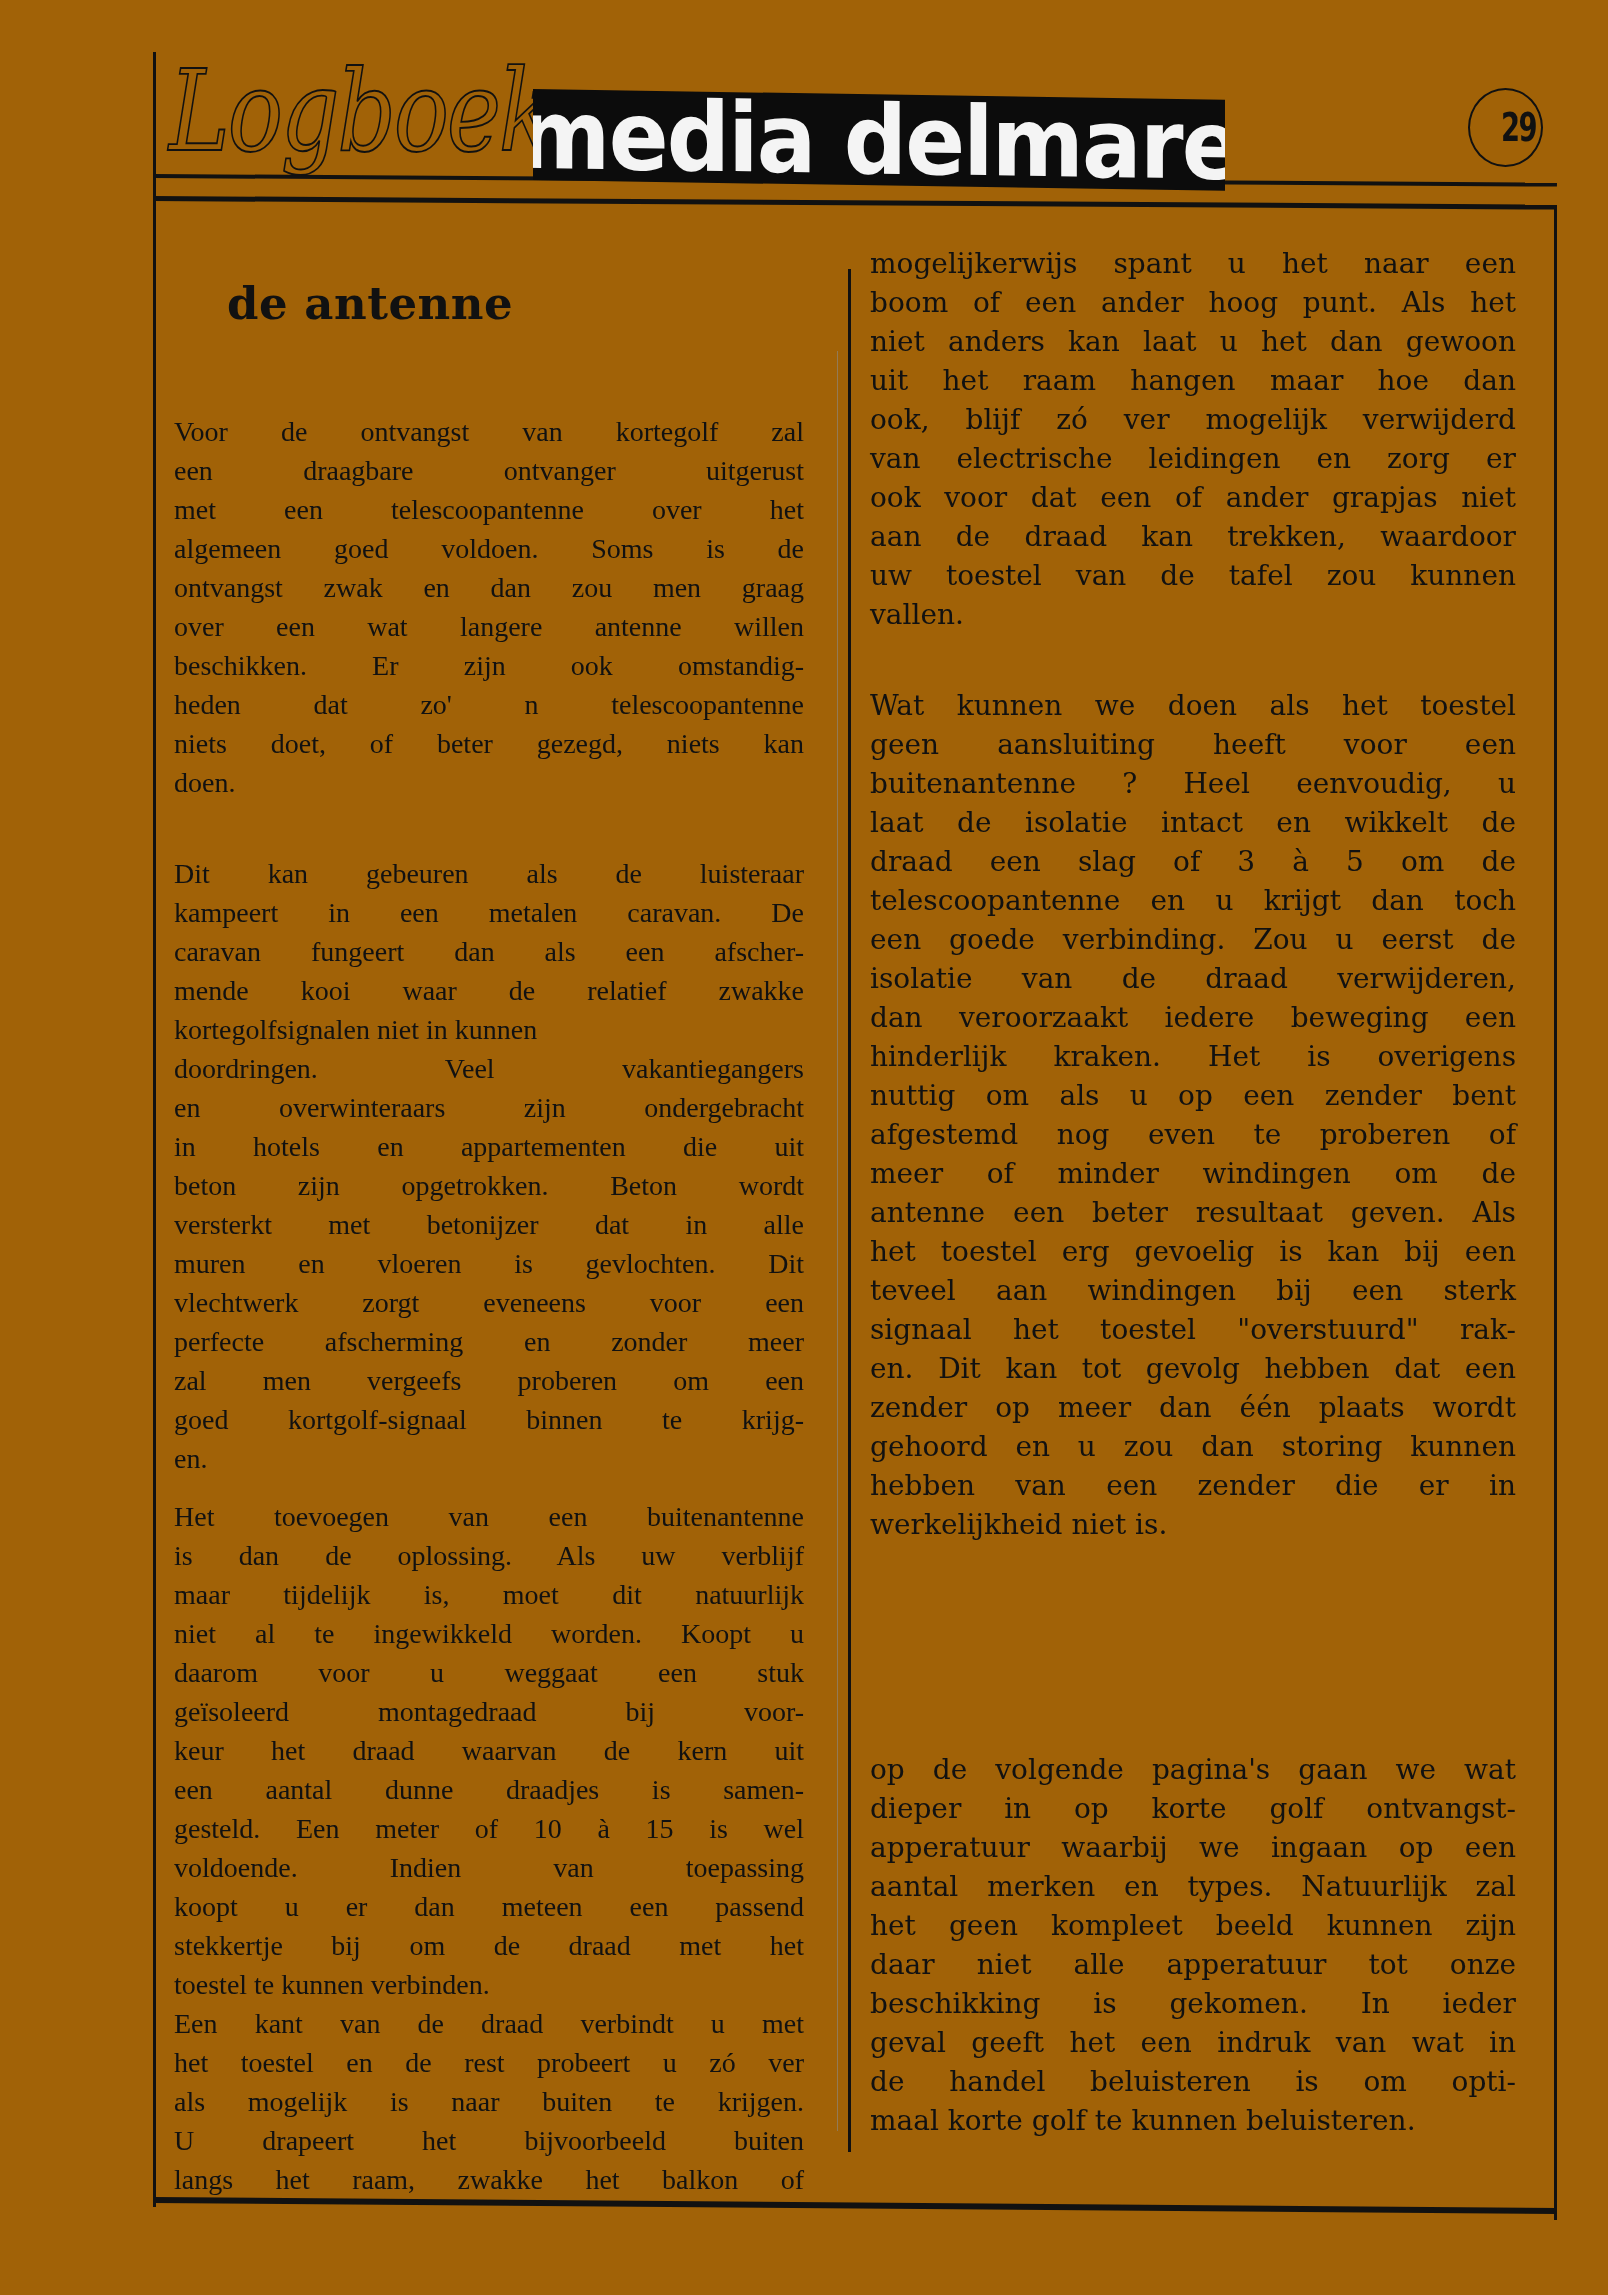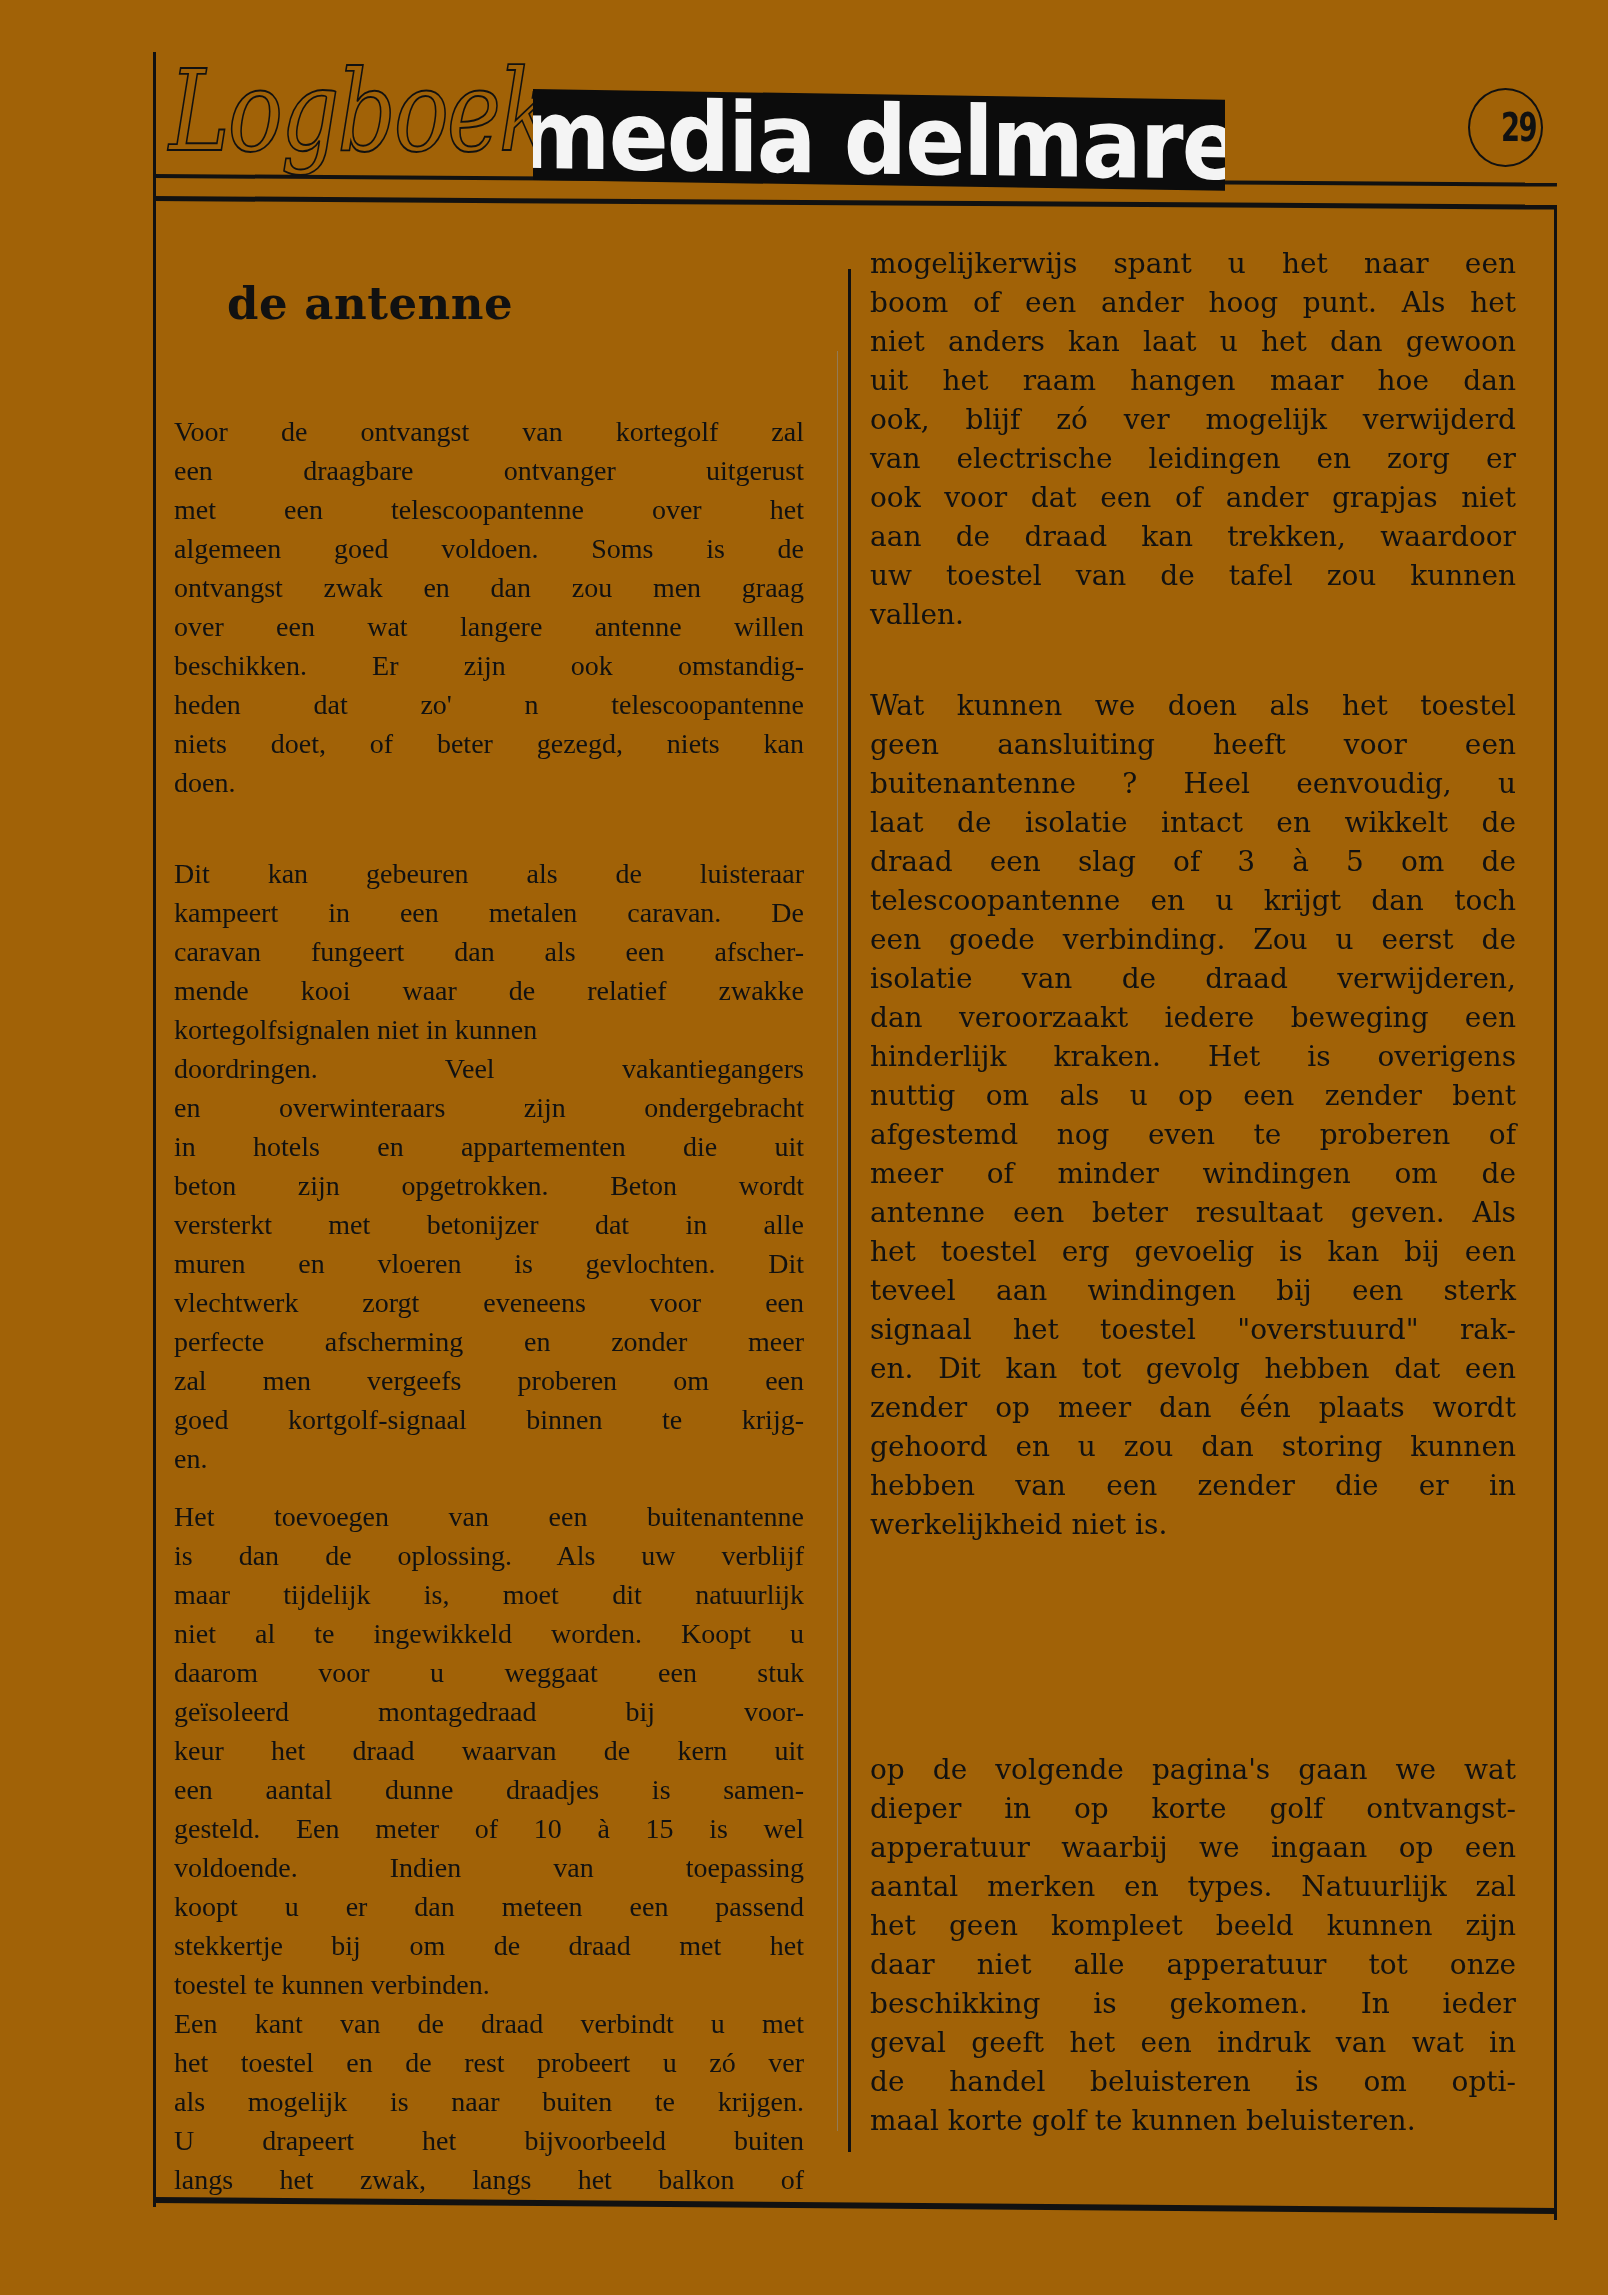--- a/index.html
+++ b/index.html
@@ -240,21 +240,21 @@
       <span class="line">voldoende. Indien van toepassing</span>
       <span class="line">koopt u er dan meteen een passend</span>
       <span class="line">stekkertje bij om de draad met het</span>
       <span class="line last">toestel te kunnen verbinden.</span>
     </div>
     <div class="para">
       <span class="line">Een kant van de draad verbindt u met</span>
       <span class="line">het toestel en de rest probeert u zó ver</span>
       <span class="line">als mogelijk is naar buiten te krijgen.</span>
       <span class="line">U drapeert het bijvoorbeeld buiten</span>
-      <span class="line">langs het zwak, langs het balkon of</span>
+      <span class="line">langs het raam, zwakke het balkon of</span>
     </div>
   </div>
 
   <div class="col col-right">
     <div class="para">
       <span class="line">mogelijkerwijs spant u het naar een</span>
       <span class="line">boom of een ander hoog punt. Als het</span>
       <span class="line">niet anders kan laat u het dan gewoon</span>
       <span class="line">uit het raam hangen maar hoe dan</span>
       <span class="line">ook, blijf zó ver mogelijk verwijderd</span>

